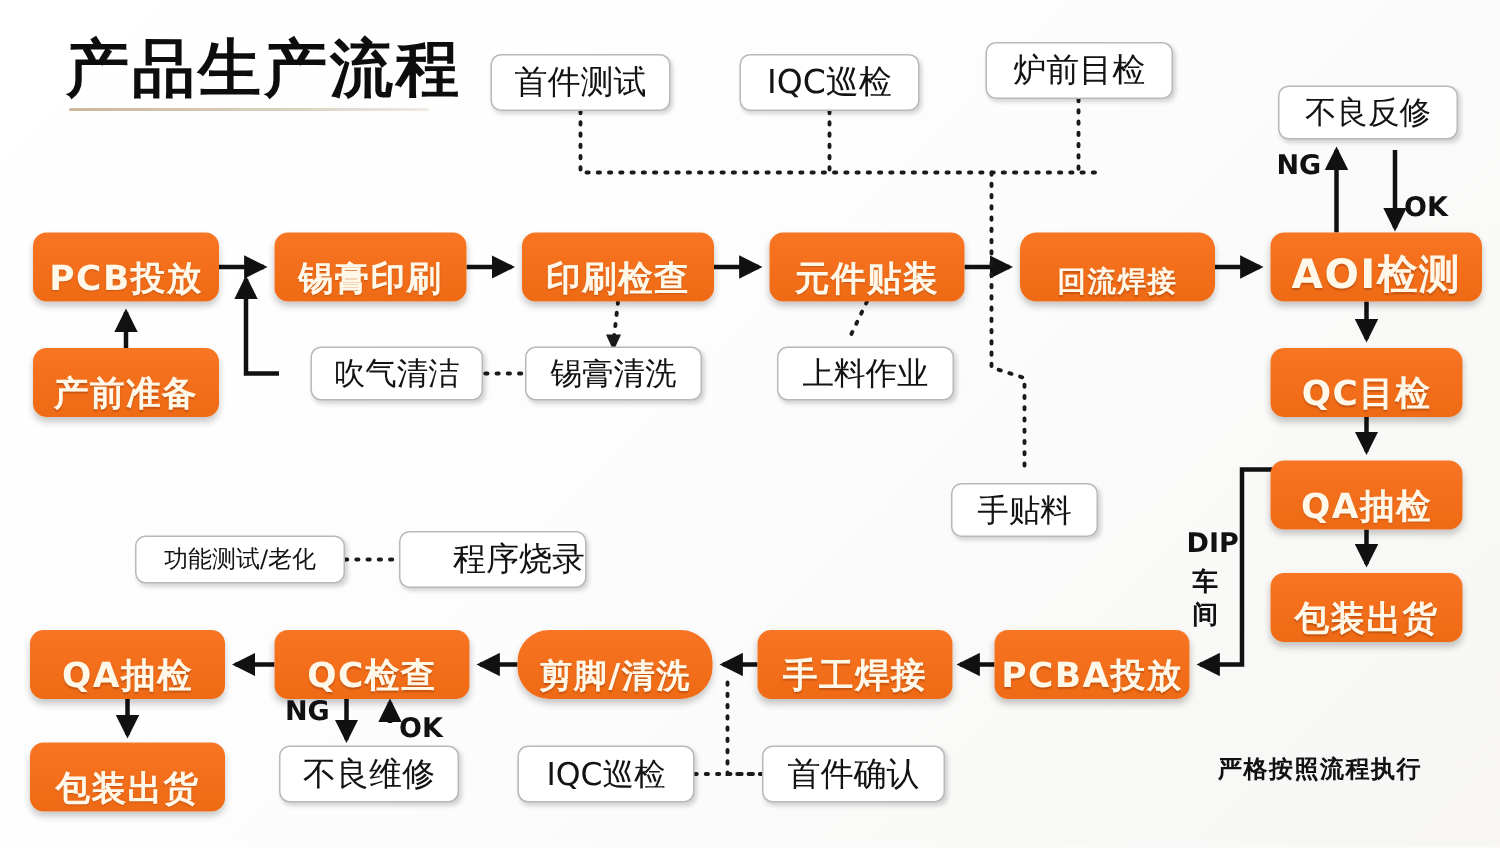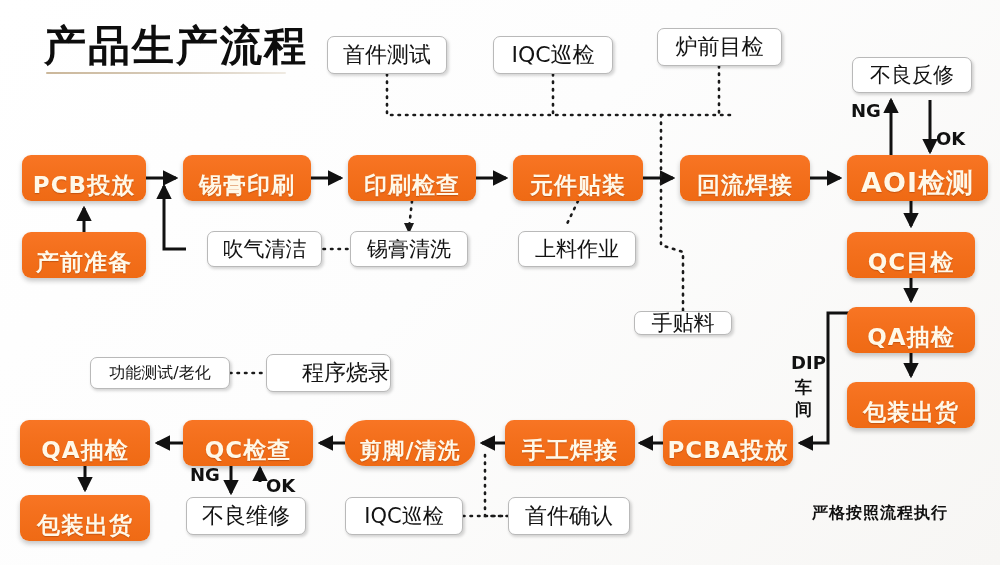--- a/index.html
+++ b/index.html
@@ -150,21 +150,21 @@
   </div>
   <div class="node" style="left:183px;top:155px;width:128px;height:46px;font-size:23px;">
     <span>锡膏印刷</span>
   </div>
   <div class="node" style="left:348px;top:155px;width:128px;height:46px;font-size:23px;">
     <span>印刷检查</span>
   </div>
   <div class="node" style="left:513px;top:155px;width:130px;height:46px;font-size:23px;">
     <span>元件贴装</span>
   </div>
-  <div class="node" style="left:680px;top:155px;width:130px;height:46px;font-size:23px;">
+  <div class="node" style="left:680px;top:155px;width:130px;height:46px;font-size:19px;border-radius:11px;">
     <span>回流焊接</span>
   </div>
   <div class="node" style="left:847px;top:155px;width:141px;height:46px;font-size:27px;">
     <span>AOI检测</span>
   </div>
   <div class="node" style="left:847px;top:232px;width:128px;height:46px;font-size:23px;">
     <span>QC目检</span>
   </div>
   <div class="node" style="left:847px;top:307px;width:128px;height:46px;font-size:23px;">
     <span>QA抽检</span>
@@ -206,21 +206,21 @@
   </div>
   <div class="wnode" style="left:186px;top:231px;width:115px;height:36px;font-size:21px;margin-left:21px;">
     <span>吹气清洁</span>
   </div>
   <div class="wnode" style="left:350px;top:231px;width:118px;height:36px;font-size:21px;">
     <span>锡膏清洗</span>
   </div>
   <div class="wnode" style="left:518px;top:231px;width:118px;height:36px;font-size:21px;">
     <span>上料作业</span>
   </div>
-  <div class="wnode" style="left:634px;top:311px;width:98px;height:24px;font-size:21px;">
+  <div class="wnode" style="left:634px;top:322px;width:98px;height:36px;font-size:21px;">
     <span>手贴料</span>
   </div>
   <div class="wnode" style="left:90px;top:357px;width:140px;height:32px;font-size:16px;">
     <span>功能测试/老化</span>
   </div>
   <div class="wnode" style="left:266px;top:354px;width:125px;height:38px;font-size:22px;justify-content:flex-end;">
     <span>程序烧录</span>
   </div>
   <div class="wnode" style="left:186px;top:497px;width:120px;height:38px;font-size:22px;font-family:Liberation Serif, serif;">
     <span>不良维修</span>

